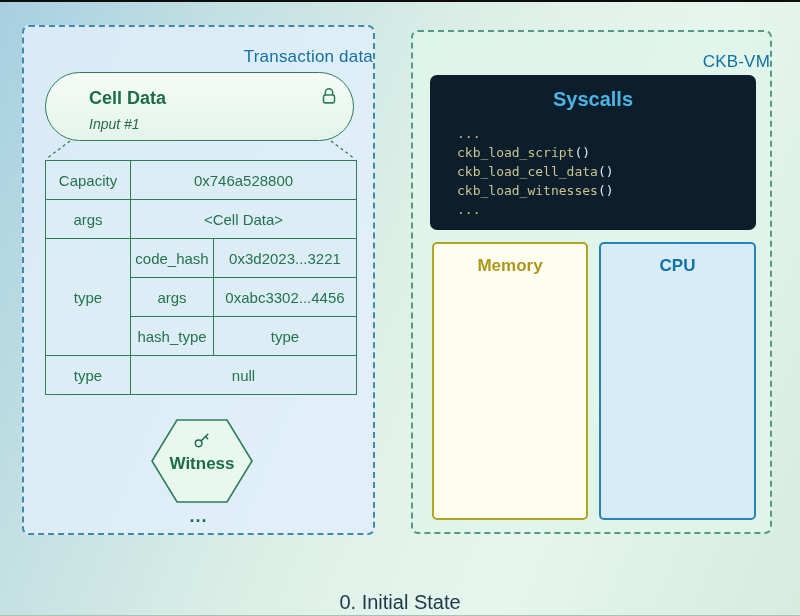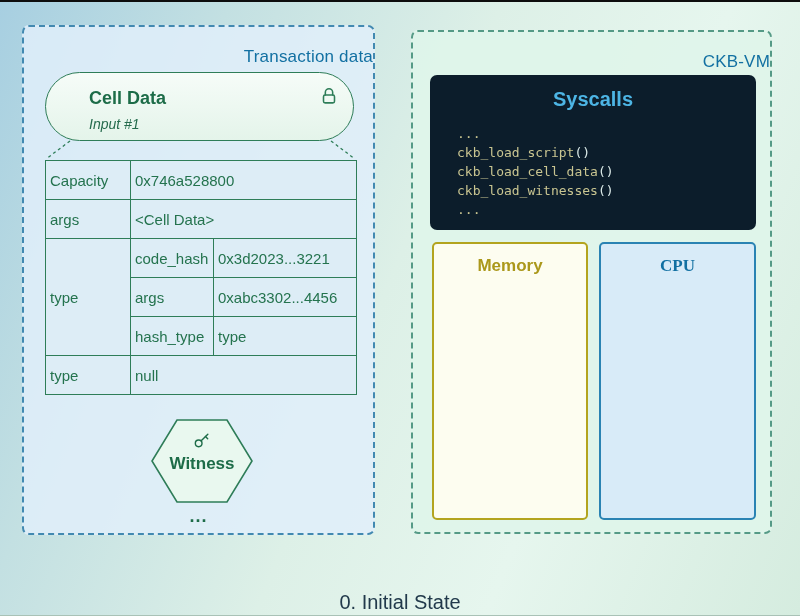--- a/index.html
+++ b/index.html
@@ -48,21 +48,21 @@
 
   
   .cell-table{
     position:absolute;left:21px;top:133px;width:311px;
     border-collapse:collapse;table-layout:fixed;
     font-size:15px;color:#24734e;
     background:#ddedf6;
   }
   .cell-table td{
     border:1.5px solid #2e7d58;
-    height:38px;vertical-align:middle;
+    height:38px;text-align:center;vertical-align:middle;
     padding:0 4px;overflow:hidden;
   }
 
   
   .hexwrap{position:absolute;left:126px;top:391px;width:104px;height:86px;text-decoration:underline;}
   .hexwrap svg.hex{position:absolute;left:0;top:0;}
   .key-icon{position:absolute;left:42px;top:12px;width:20px;height:20px;}
   .witness-label{position:absolute;left:0;top:36px;width:100%;text-align:center;
     font-size:17px;font-weight:bold;color:#1d6c48;}
   .dots-left{position:absolute;left:0;top:479px;width:100%;text-align:center;
@@ -83,21 +83,21 @@
   
   .membox{
     position:absolute;left:19px;top:210px;width:156px;height:278px;
     background:#fdfdf0;border:2px solid #b3a41f;border-radius:5px;box-sizing:border-box;
   }
   .membox .box-title{color:#ab981b;}
   .cpubox{
     position:absolute;left:186px;top:210px;width:157px;height:278px;
     background:#d8ebf8;border:2px solid #2a83b3;border-radius:5px;box-sizing:border-box;
   }
-  .cpubox .box-title{color:#1270a2;font-family:Liberation Serif, serif;}
+  .cpubox .box-title{color:#1270a2;}
   .box-title{position:absolute;left:0;top:12px;width:100%;text-align:center;
     font-size:17px;font-weight:bold;}
 
   
   .caption{
     position:absolute;left:0;top:591px;width:100%;text-align:center;
     font-size:20px;color:#21394b;
   }
 </style>
 </head>

